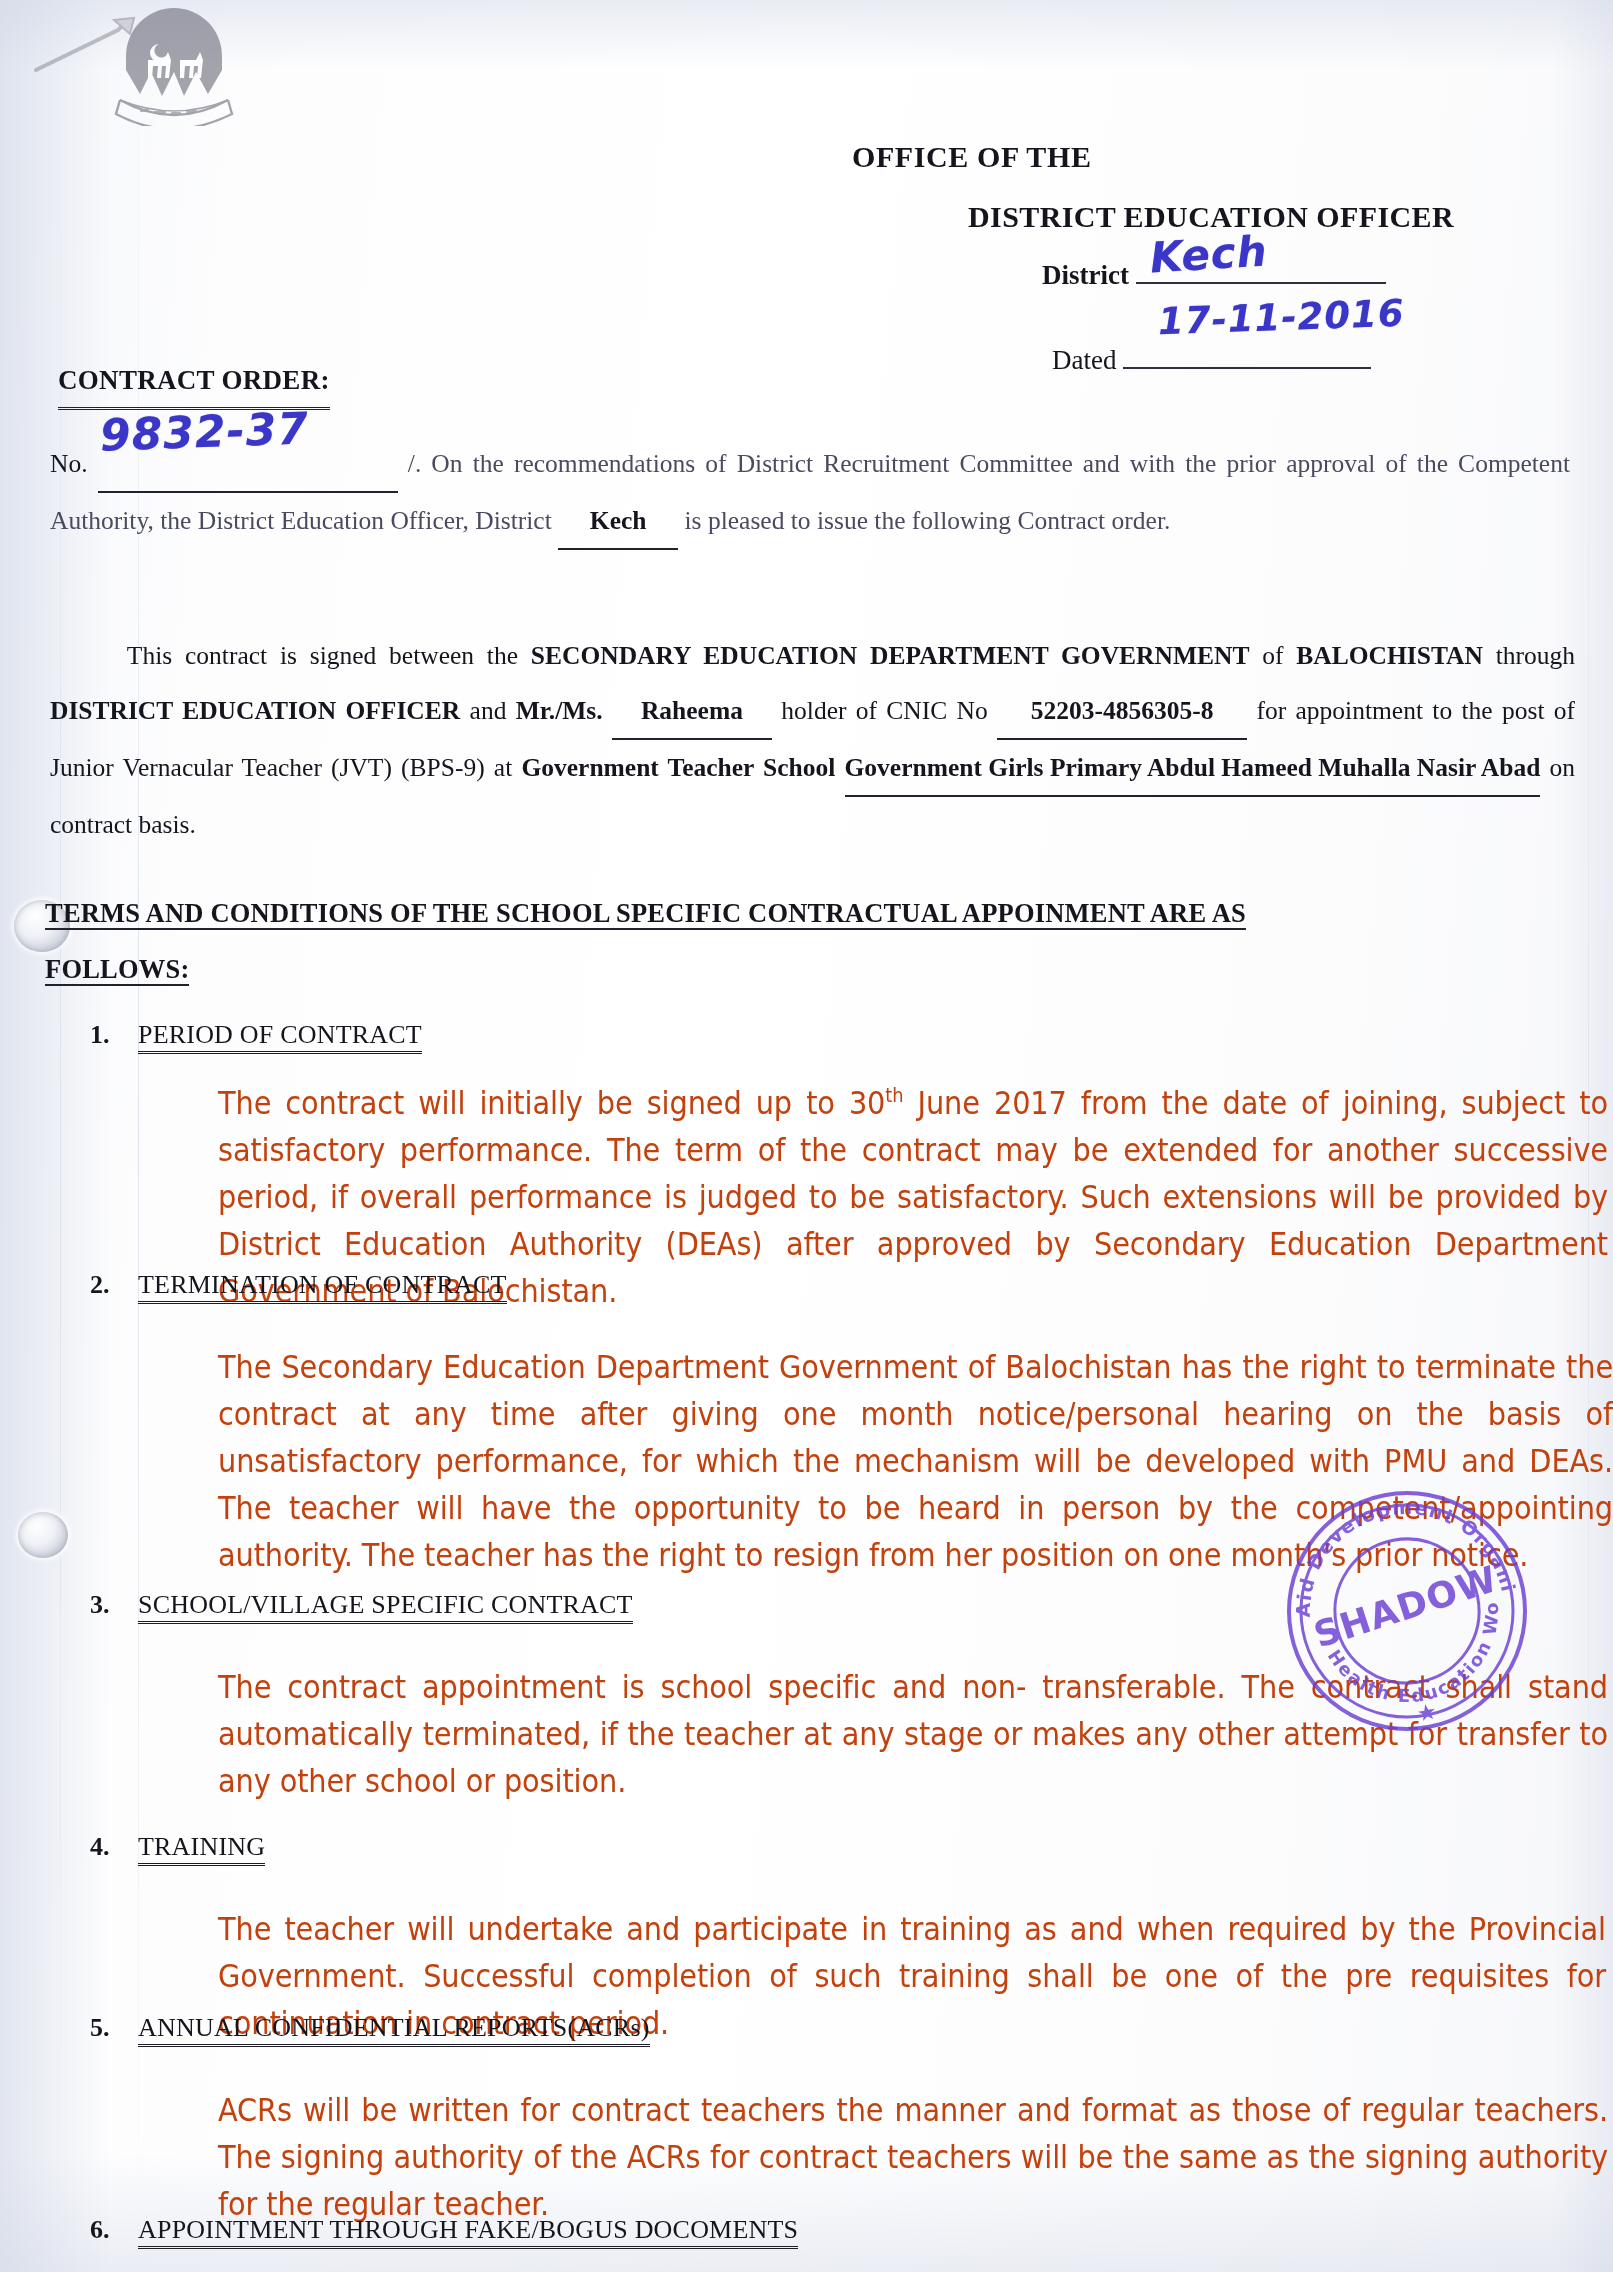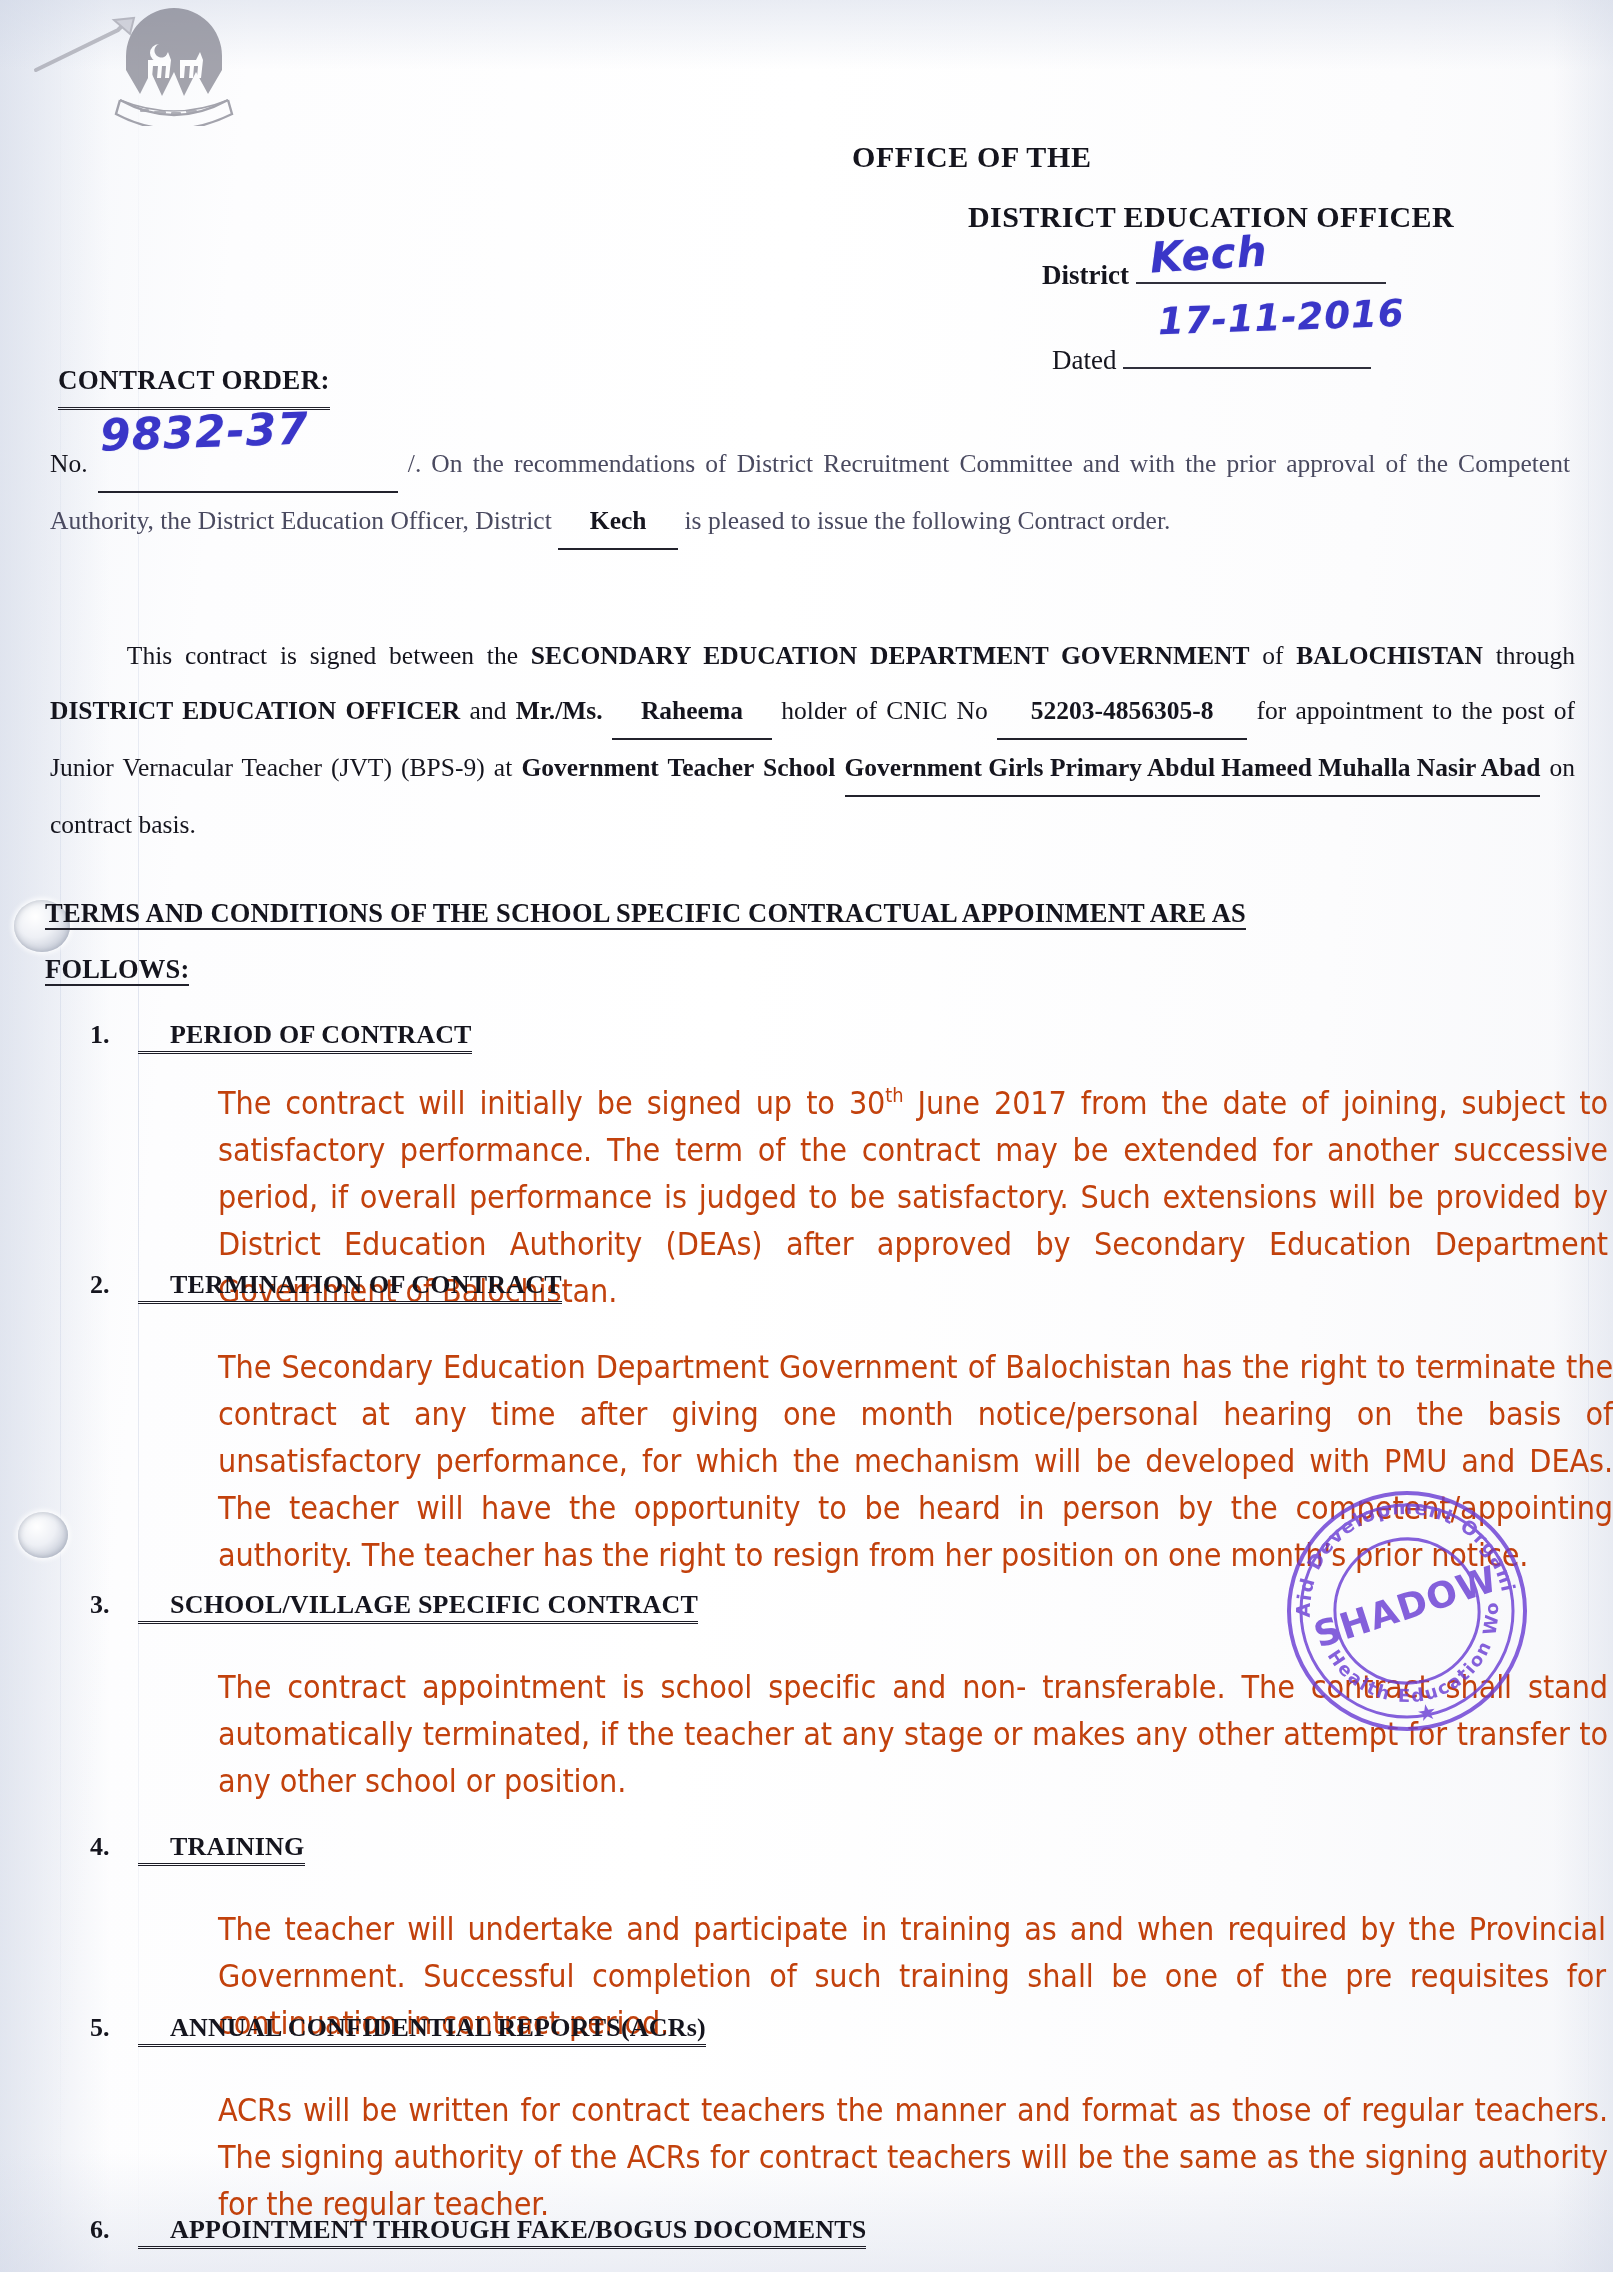--- a/index.html
+++ b/index.html
@@ -63,22 +63,22 @@
   .blank.b-cnic{min-width:250px;font-weight:bold;}
   .blank.b-school{min-width:600px;font-weight:bold;}
   b.hv{font-weight:bold;margin-top:20px;}
 
   .terms-hd{position:absolute;left:45px;top:885px;width:1290px;font-size:26.5px;
     font-weight:bold;line-height:56px;letter-spacing:.2px;}
   .terms-hd span{border-bottom:2.5px solid #22222c;display:inline;}
 
   .sec{position:absolute;width:1520px;}
   .sec-num{position:absolute;left:0;top:0;font-size:26px;font-weight:bold;}
-  .sec-title{position:absolute;left:48px;top:0;font-size:26px;font-weight:bold;
-    border-bottom:3px double #1d1d27;padding-bottom:1px;letter-spacing:.2px;padding-left:32px;}
+  .sec-title{position:absolute;left:48px;top:0;font-size:26px;font-weight:normal;
+    border-bottom:3px double #1d1d27;padding-bottom:1px;letter-spacing:.2px;}
   .sec-body{position:absolute;left:128px;font-size:32px;line-height:47px;
     text-align:justify;font-family:"DejaVu Sans",sans-serif;
     font-stretch:condensed;color:#c2410c;letter-spacing:-.1px;}
   sup{font-size:.62em;}
 
   
   .stamp{position:absolute;left:1282px;top:1486px;width:250px;height:250px;
     transform:rotate(-11deg);opacity:.82;pointer-events:none;}
   .stamp svg{width:100%;height:100%;}
 

